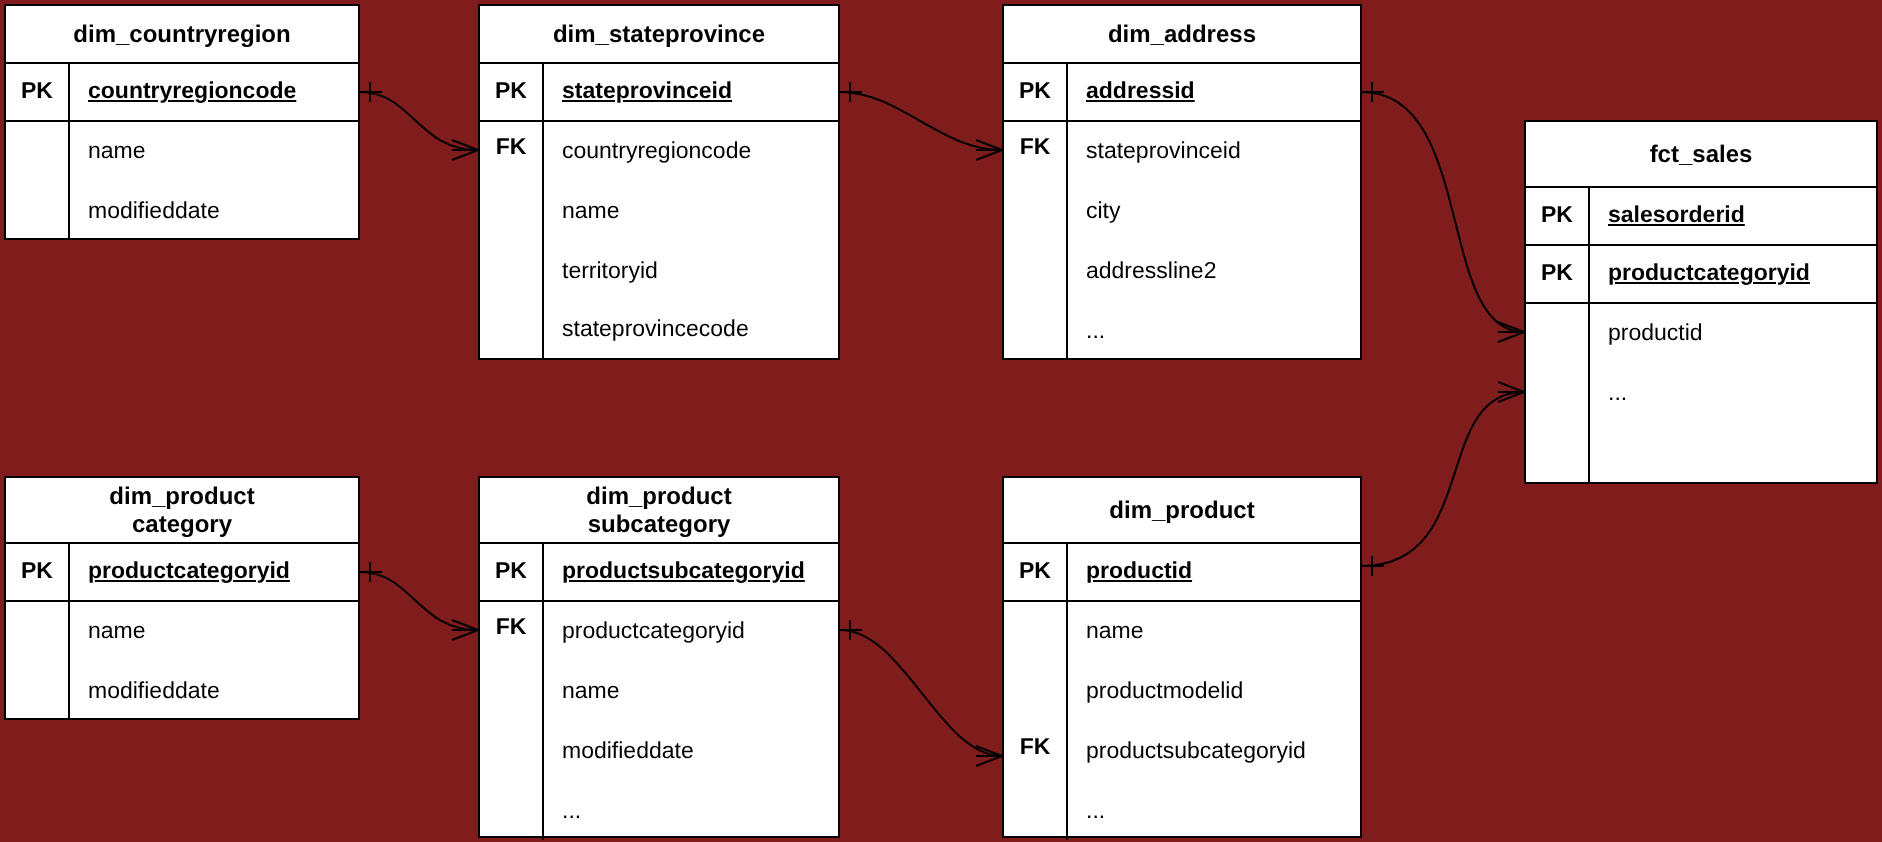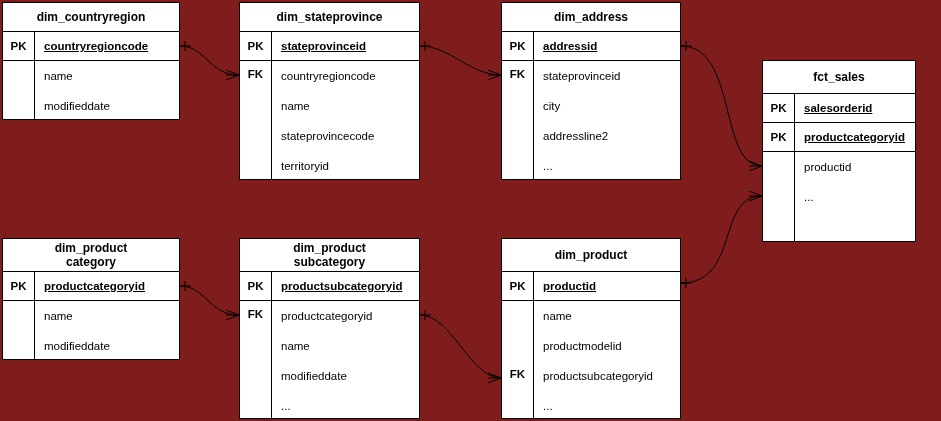--- a/index.html
+++ b/index.html
@@ -165,22 +165,22 @@
         <div class="keycell">PK</div>
         <div class="namecell pkname">stateprovinceid</div>
       </div>
       <div class="body-merge" style="height: 119px;">
         <div class="gutter">
           <div class="gtxt" style="top: 7px;">FK</div>
         </div>
         <div class="fields">
           <div class="f" style="height: 30px;">countryregioncode</div>
           <div class="f" style="height: 30px;">name</div>
+          <div class="f" style="height: 29px;">territoryid</div>
           <div class="f" style="height: 30px;">stateprovincecode</div>
-          <div class="f" style="height: 29px;">territoryid</div>
         </div>
       </div>
     </div>
     <div class="entity" style="left: 501px; top: 2px; width: 180px; height: 178px;">
       <div class="ent-title" style="height: 29px;">
         <span>dim_address</span>
       </div>
       <div class="ent-row sep" style="height: 29px;">
         <div class="keycell">PK</div>
         <div class="namecell pkname">addressid</div>
@@ -190,21 +190,21 @@
           <div class="gtxt" style="top: 7px;">FK</div>
         </div>
         <div class="fields">
           <div class="f" style="height: 30px;">stateprovinceid</div>
           <div class="f" style="height: 30px;">city</div>
           <div class="f" style="height: 30px;">addressline2</div>
           <div class="f" style="height: 29px;">...</div>
         </div>
       </div>
     </div>
-    <div class="entity" style="left: 762px; top: 60px; width: 154px; height: 182px;">
+    <div class="entity" style="left: 762px; top: 60px; width: 177px; height: 182px;">
       <div class="ent-title" style="height: 33px;">
         <span>fct_sales</span>
       </div>
       <div class="ent-row sep" style="height: 29px;">
         <div class="keycell">PK</div>
         <div class="namecell pkname">salesorderid</div>
       </div>
       <div class="ent-row sep" style="height: 29px;">
         <div class="keycell">PK</div>
         <div class="namecell pkname">productcategoryid</div>

